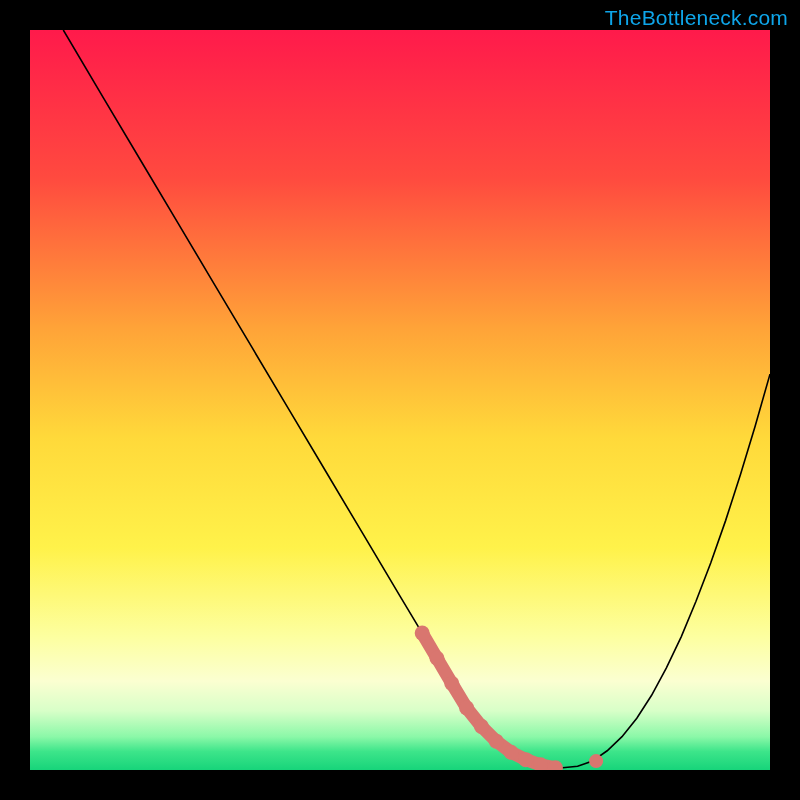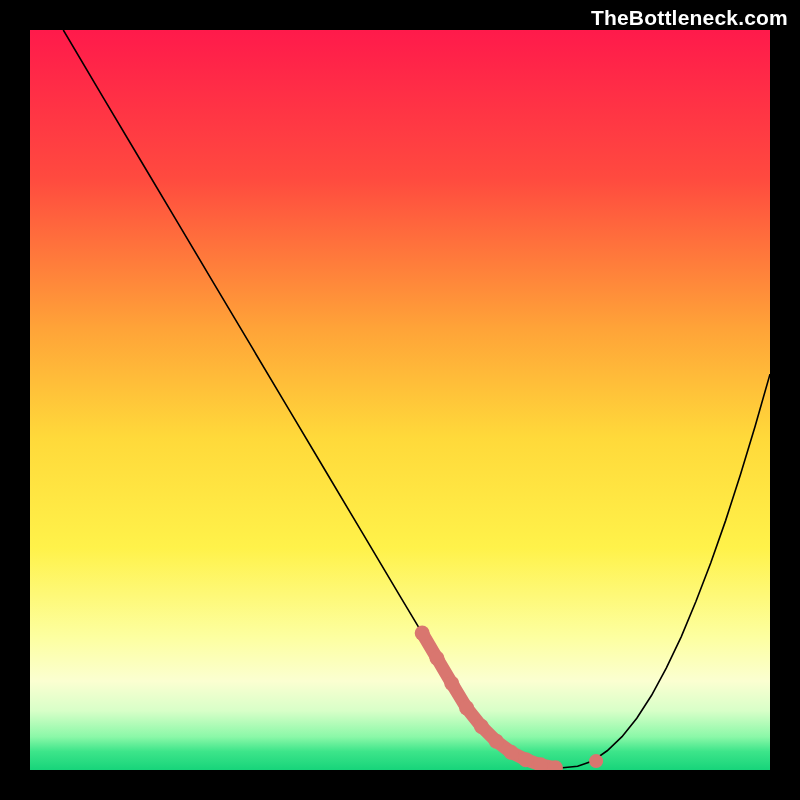--- a/index.html
+++ b/index.html
@@ -27,23 +27,23 @@
   }
   .plot-area svg {
     display: block;
     width: 100%;
     height: 100%;
   }
   .watermark {
     position: absolute;
     top: 6px;
     right: 12px;
-    color: #ffffff;
+    color: #0ea5e9;
     font-size: 21px;
-    font-weight: 700;
+    font-weight: 400;
     letter-spacing: 0.2px;
   }
 </style>
 </head>
 <body>
 
 <div class="frame">
   <div class="watermark">TheBottleneck.com</div>
 
   <div class="plot-area">

